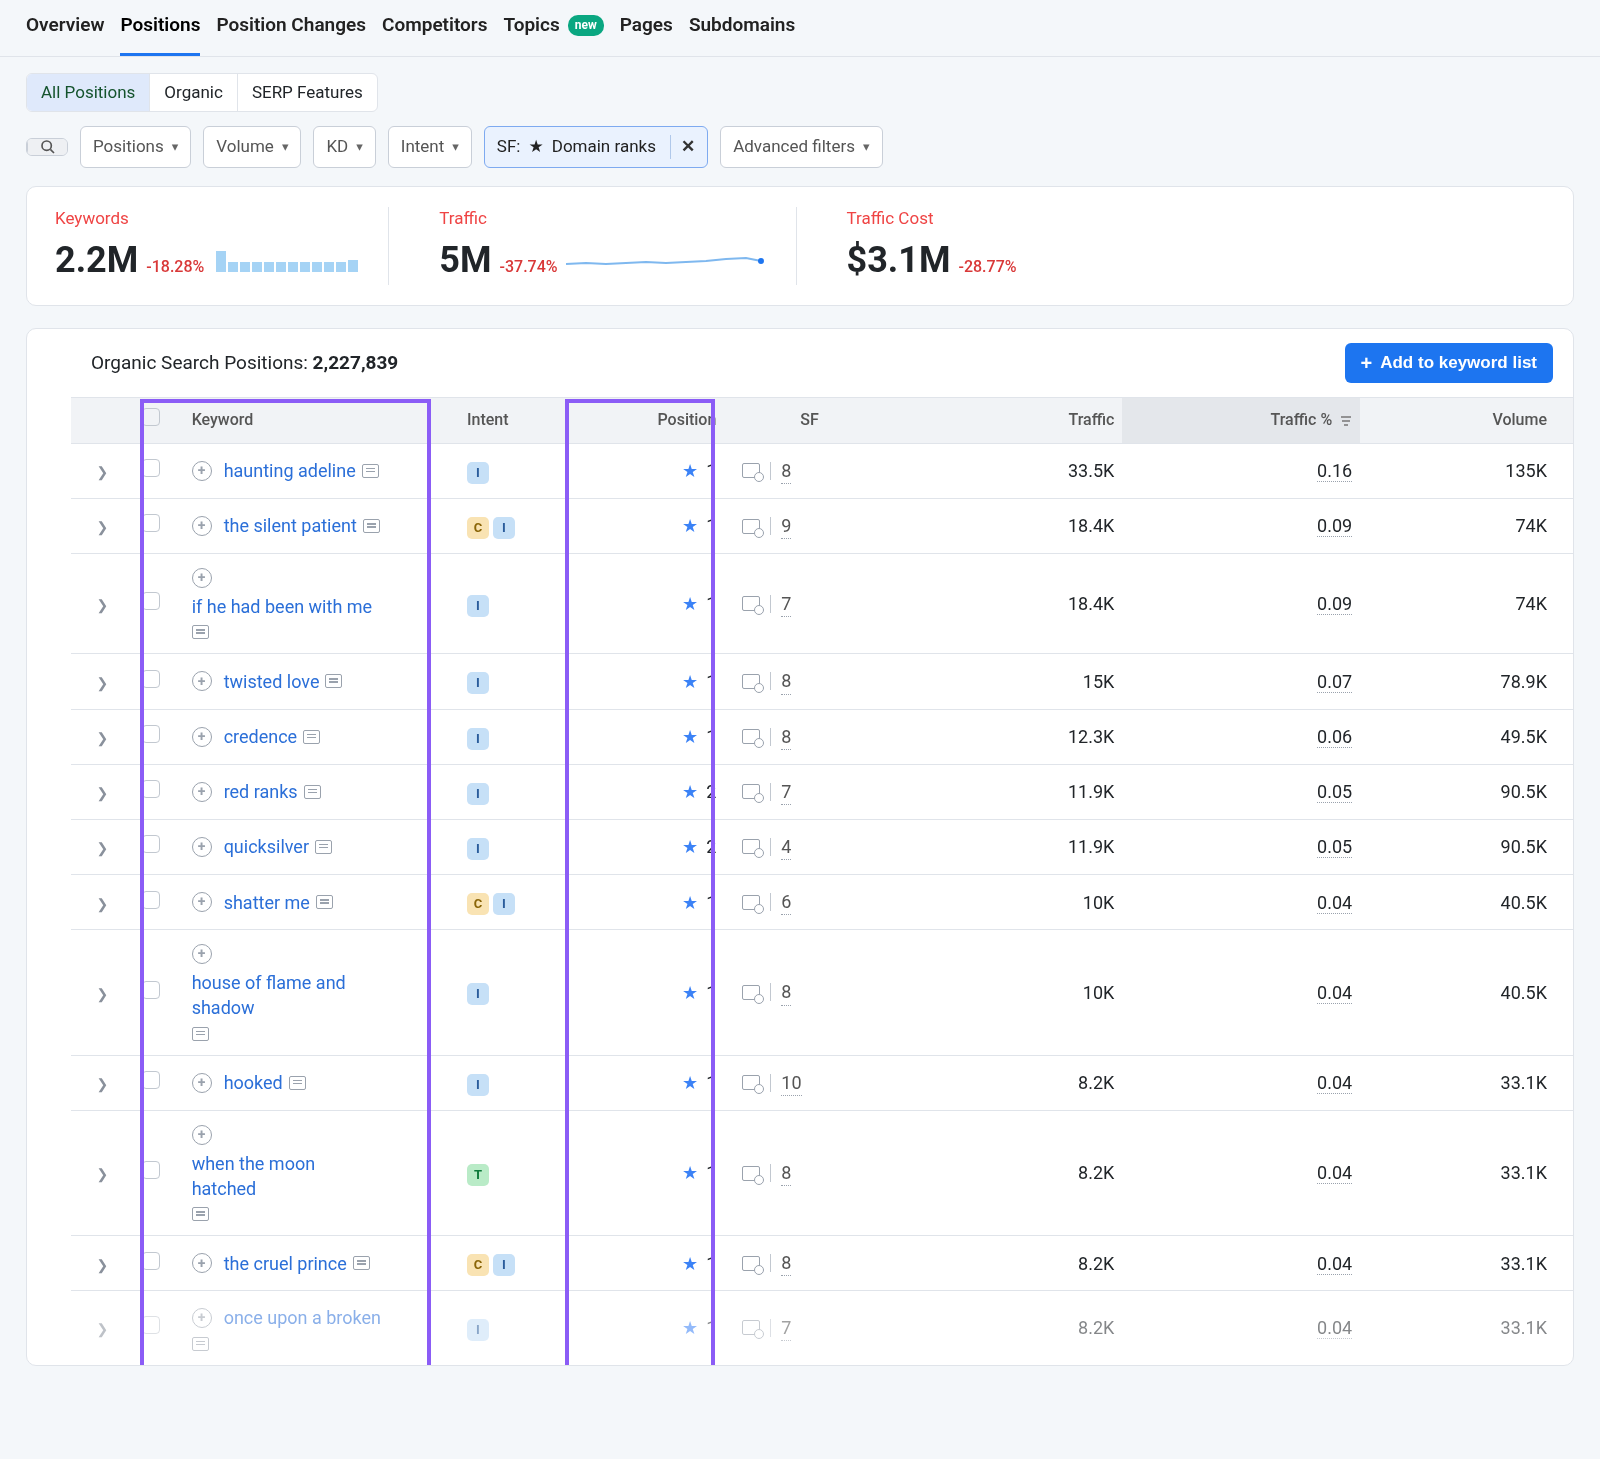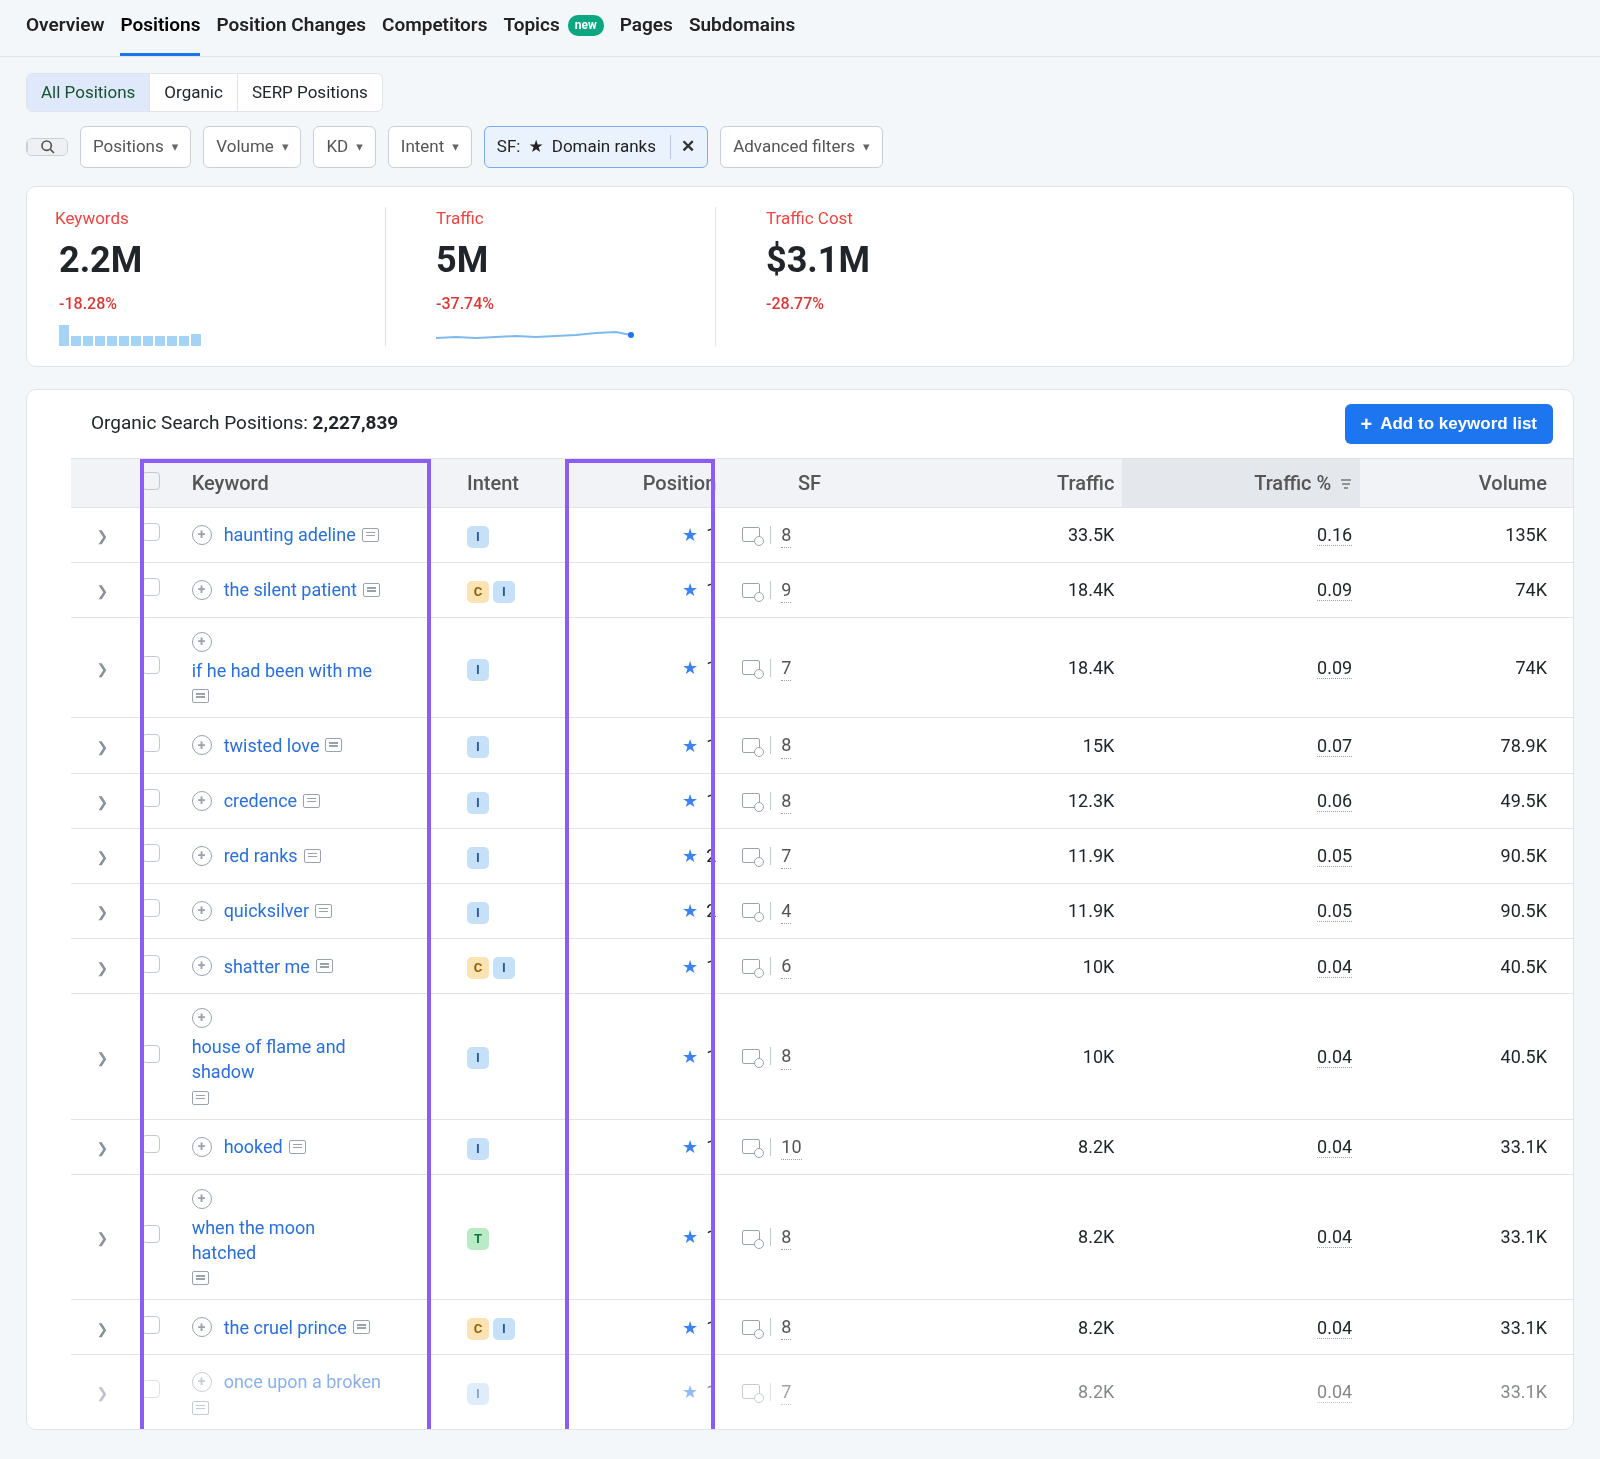--- a/index.html
+++ b/index.html
@@ -25,30 +25,30 @@
   .inputwrap input::placeholder{color:#7a828d;}
   .icon-btn{width:40px;display:flex;align-items:center;justify-content:center;border-left:1px solid #c9cfd8;background:#eef0f3;cursor:pointer;color:#555;}
   .drop{display:flex;align-items:center;gap:8px;border:1px solid #c9cfd8;border-radius:6px;background:#fff;padding:8px 12px;font-size:17px;color:#555;cursor:pointer;}
   .drop.active{border-color:#7eaaf0;background:#eaf2fe;color:#222;}
   .drop .x{margin-left:6px;border-left:1px solid #b0c8ea;padding-left:10px;font-weight:600;color:#333;}
   .chev{font-size:13px;color:#666;}
   .stats{display:flex;margin:0 26px;background:#fff;border:1px solid var(--border);border-radius:10px;padding:20px 28px;}
   .stat{flex:0 0 auto;min-width:300px;}
   .stat+.stat{border-left:1px solid var(--border);padding-left:50px;margin-left:30px;}
   .stat-lbl{color:#ef4444;font-size:17px;margin-bottom:4px;}
-  .stat-val{font-size:36px;font-weight:700;display:flex;align-items:baseline;gap:8px;flex-direction:column;}
+  .stat-val{font-size:36px;font-weight:700;display:flex;align-items:baseline;gap:8px;}
   .delta{font-size:16px;font-weight:500;color:var(--red);}
   .spark{display:flex;align-items:flex-end;gap:2px;height:22px;margin-left:4px;}
   .spark span{width:10px;background:#a5d3f5;}
   .sparkline{width:200px;height:22px;}
   .tablewrap{margin:22px 26px 0;background:#fff;border:1px solid var(--border);border-radius:10px;overflow:hidden;padding-left:44px;}
   .thead-row{display:flex;align-items:center;justify-content:space-between;padding:14px 20px;}
   .btn-primary{background:var(--blue2);color:#fff;border:none;border-radius:6px;padding:10px 16px;font-size:17px;font-weight:600;cursor:pointer;display:flex;align-items:center;gap:8px;}
   table{width:100%;border-collapse:collapse;font-size:18px;}
-  th{background:var(--gray-lt);text-align:left;font-weight:500;color:#555;padding:10px 8px;font-size:20px;border-top:1px solid var(--border);}
+  th{background:var(--gray-lt);text-align:left;font-weight:500;color:#555;padding:10px 8px;font-size:16px;border-top:1px solid var(--border);}
   th.right{text-align:right;}
   th.sorted{background:#e4e7eb;}
   td{padding:14px 8px;border-top:1px solid var(--border);vertical-align:middle;}
   td.right{text-align:right;}
   .chk{width:18px;height:18px;border:1.5px solid #c2c8d0;border-radius:4px;display:inline-block;cursor:pointer;}
   .expand-ic{color:#8a919c;cursor:pointer;font-size:14px;}
   .plus-circ{width:20px;height:20px;border:1.5px solid #9aa2ad;border-radius:50%;display:inline-flex;align-items:center;justify-content:center;color:#9aa2ad;font-size:14px;font-weight:700;margin-right:6px;flex-shrink:0;cursor:pointer;}
   .kw{color:var(--blue);cursor:pointer;display:flex;align-items:center;gap:6px;flex-wrap:wrap;max-width:190px;}
   .serp-ic{width:17px;height:14px;border:1.5px solid #9aa2ad;border-radius:2px;position:relative;display:inline-block;flex-shrink:0;}
   .serp-ic:after{content:"";position:absolute;left:3px;right:3px;top:3px;height:1.5px;background:#9aa2ad;box-shadow:0 3px 0 #9aa2ad;}
@@ -88,21 +88,21 @@
     <div class="tab">Competitors</div>
     <div class="tab">Topics<span class="pill-new">new</span></div>
     <div class="tab">Pages</div>
     <div class="tab">Subdomains</div>
   </div>
 
 <div class="row2">
   <div class="seg" id="seg">
       <div class="seg-item active">All Positions</div>
       <div class="seg-item">Organic</div>
-      <div class="seg-item">SERP Positions</div>
+      <div class="seg-item">SERP Features</div>
     </div>
 </div>
 
 <div class="filter-row">
   <div class="inputwrap">
     <div class="icon-btn">
       <svg width="16" height="16" viewBox="0 0 24 24" fill="none" stroke="currentColor" stroke-width="2.5">
           <circle cx="10" cy="10" r="7"></circle>
           <path d="m21 21-5.5-5.5"></path>
         </svg>

